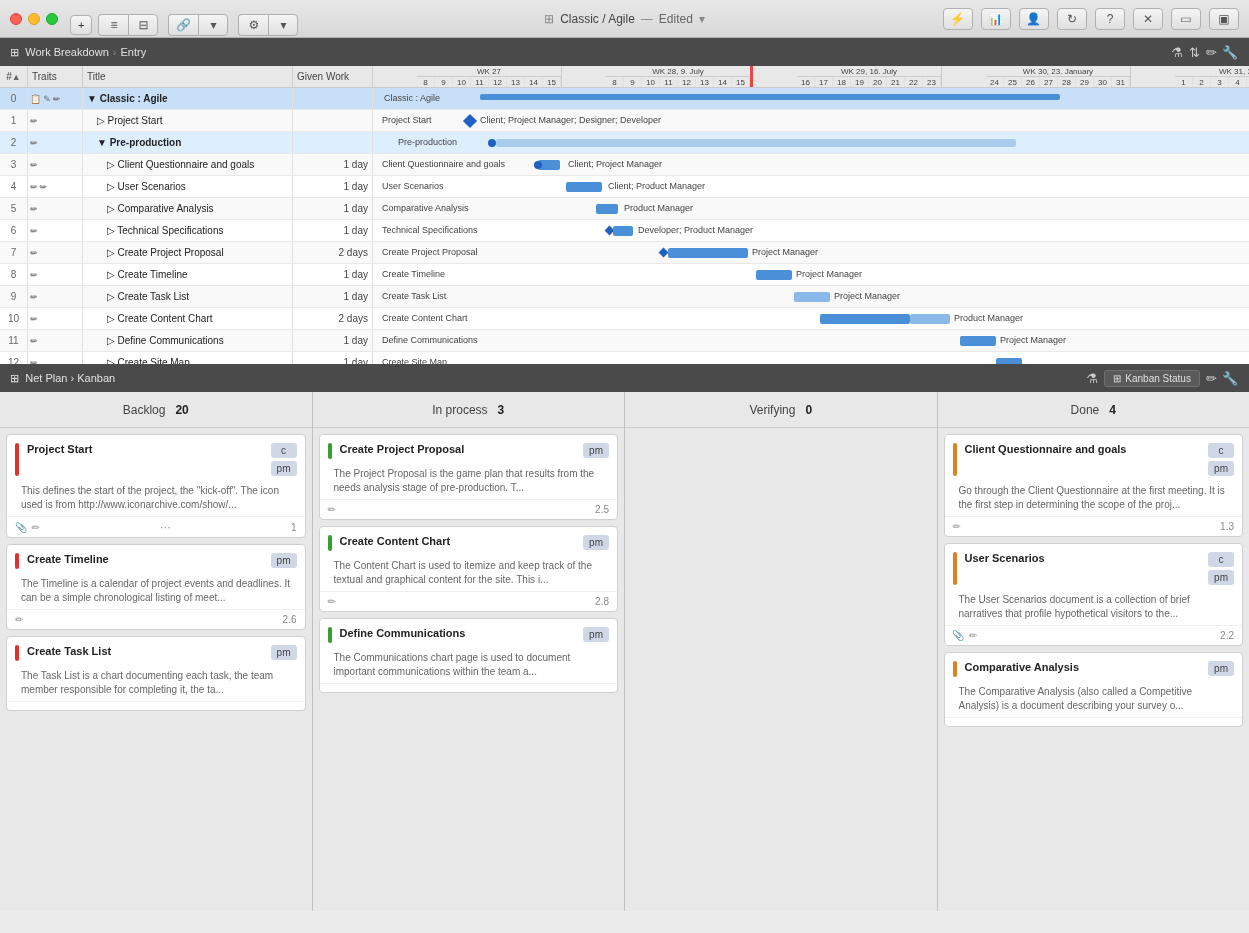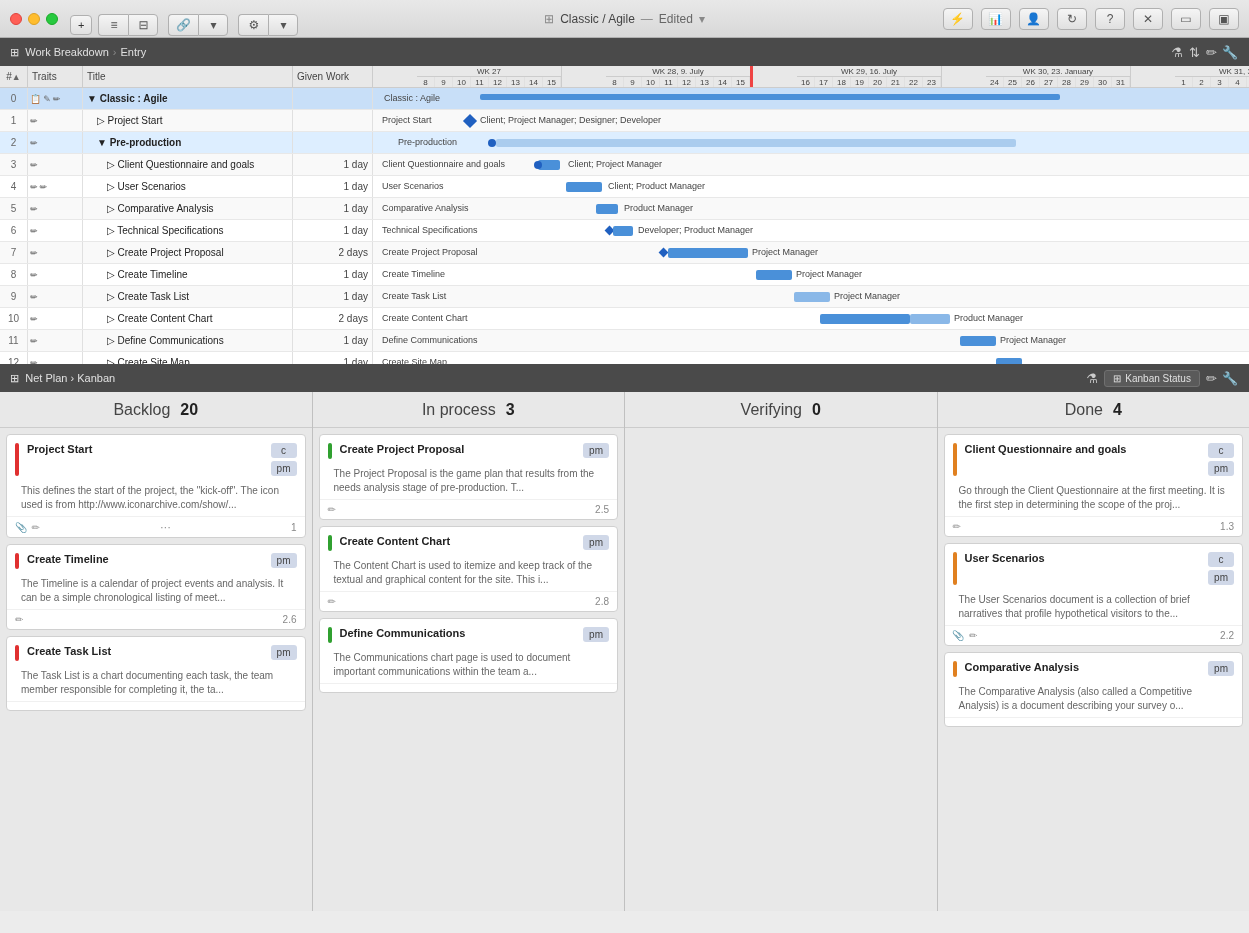--- a/index.html
+++ b/index.html
@@ -102,21 +102,21 @@
       padding: 0 10px;
       color: #e0e0e0;
       font-size: 11px;
       gap: 6px;
     }
     .kanban-pane-header-actions { margin-left: auto; display: flex; gap: 6px; align-items: center; }
 
     .kanban-board { display: flex; background: #d8d8d8; height: 100%; }
     .kanban-col { flex: 1; display: flex; flex-direction: column; border-right: 1px solid #c0c0c0; }
     .kanban-col:last-child { border-right: none; }
-    .kanban-col-header { height: 36px; background: #e8e8e8; display: flex; align-items: center; justify-content: center; font-size: 16px; color: #444; gap: 10px; border-bottom: 1px solid #ccc; }
+    .kanban-col-header { height: 36px; background: #e8e8e8; display: flex; align-items: center; justify-content: center; font-size: 12px; color: #444; gap: 10px; border-bottom: 1px solid #ccc; }
     .kanban-col-count { font-weight: bold; color: #222; }
     .kanban-col-body { flex: 1; overflow-y: auto; padding: 6px; display: flex; flex-direction: column; gap: 6px; background: #e8e8e8; }
 
     .kanban-card { background: #fff; border-radius: 4px; border: 1px solid #d0d0d0; padding: 0; overflow: hidden; }
     .card-top { display: flex; padding: 8px 8px 4px 8px; gap: 6px; }
     .card-left-bar { width: 4px; border-radius: 2px; flex-shrink: 0; margin-right: 2px; }
     .card-left-bar.red { background: #e03030; }
     .card-left-bar.green { background: #30a030; }
     .card-left-bar.orange { background: #e08020; }
     .card-title-area { flex: 1; }
@@ -566,21 +566,21 @@
       <div class="kanban-card">
         <div class="card-top">
           <div class="card-left-bar red"></div>
           <div class="card-title-area">
             <div class="card-title">Create Timeline</div>
           </div>
           <div class="card-badges">
             <div class="card-badge">pm</div>
           </div>
         </div>
-        <div class="card-body">The Timeline is a calendar of project events and analysis. It can be a simple chronological listing of meet...</div>
+        <div class="card-body">The Timeline is a calendar of project events and deadlines. It can be a simple chronological listing of meet...</div>
         <div class="card-footer">
           <span style="font-size:10px;color:#888;">✏</span>
           <span class="card-footer-num" style="margin-left:auto;">2.6</span>
         </div>
       </div>
 
       <div class="kanban-card">
         <div class="card-top">
           <div class="card-left-bar red"></div>
           <div class="card-title-area">

